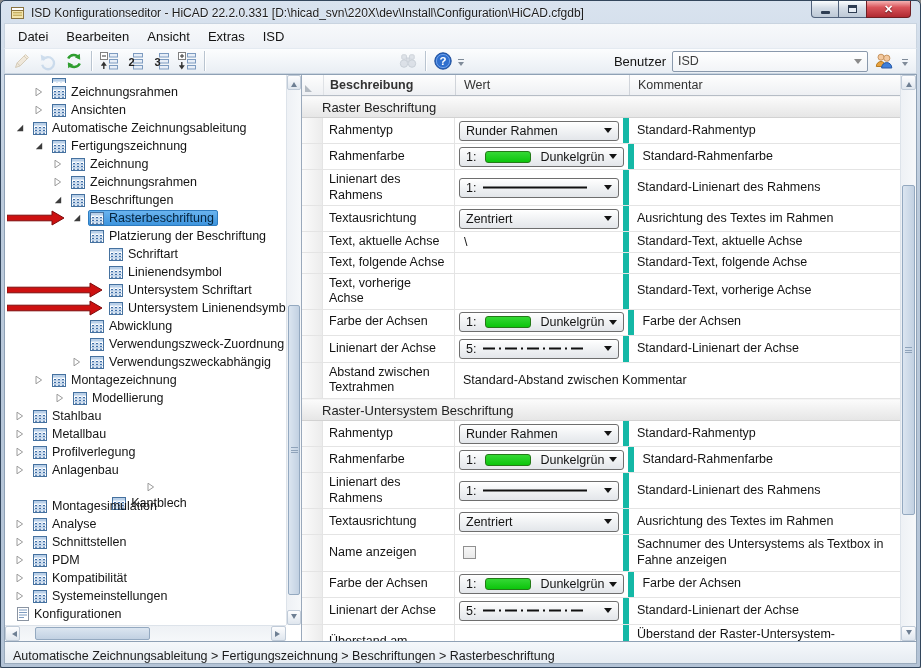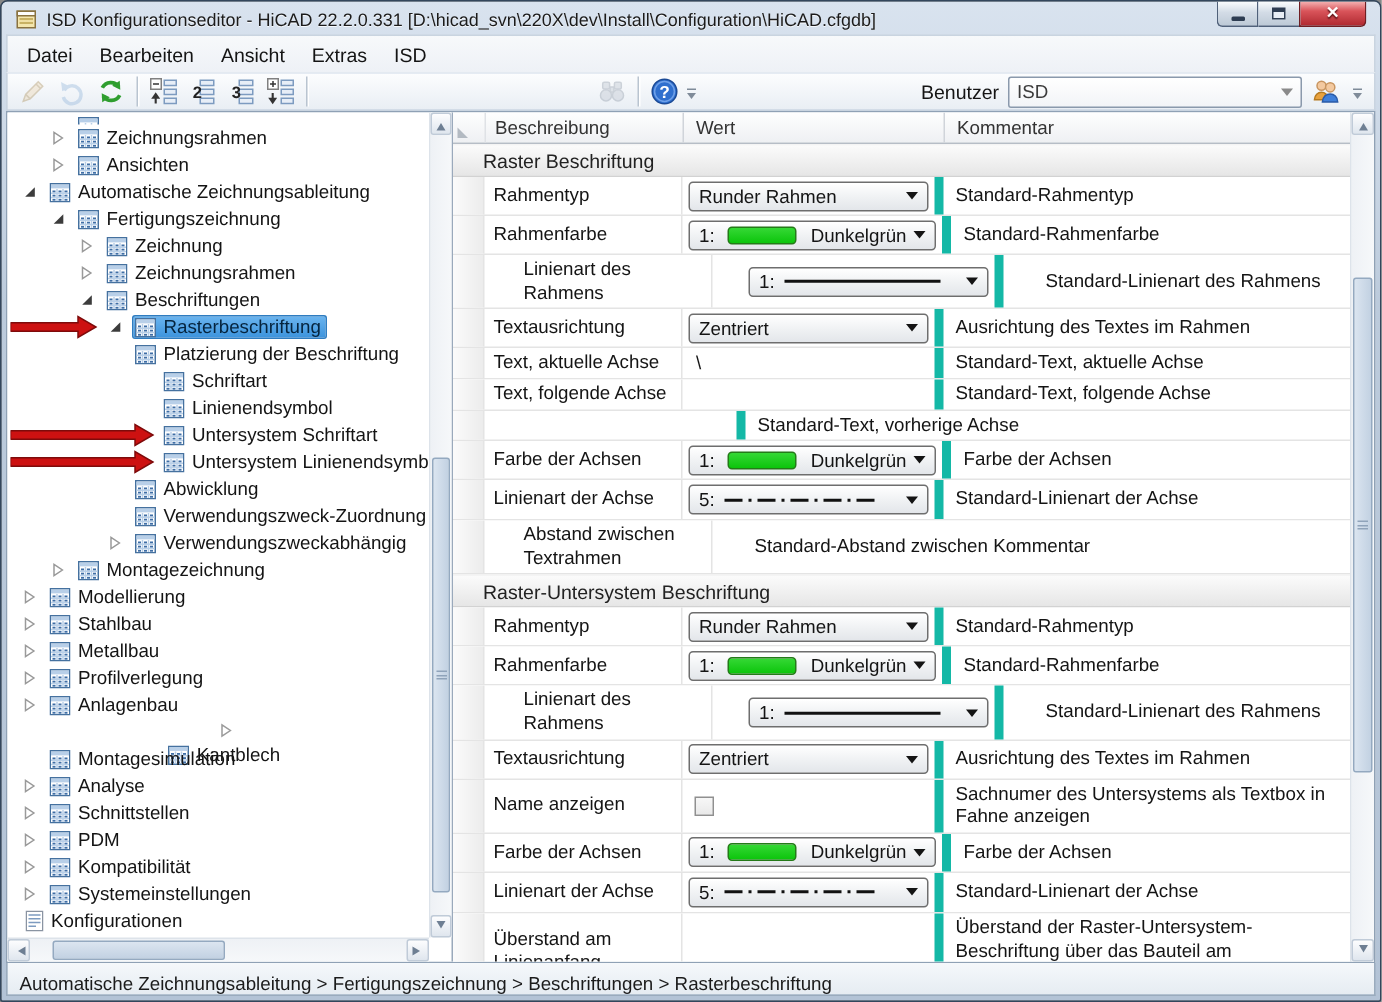--- a/index.html
+++ b/index.html
@@ -67,31 +67,31 @@
   .hs-tri-left{width:0;height:0;border:3.5px solid transparent;border-right:5px solid #6e7f93;}
   .hs-tri-right{width:0;height:0;border:3.5px solid transparent;border-left:5px solid #6e7f93;}
   .hs-thumb{position:absolute;top:1px;bottom:1px;left:30px;width:115px;border:1px solid #94a9c0;border-radius:2px;
      background:linear-gradient(#dbe5f0,#c2d1e2);}
   
   .grid-panel{flex:1;position:relative;background:#fff;}
   .grid-content{position:absolute;left:0;top:0;right:16px;bottom:0;overflow:hidden;}
   .ghead{height:21px;display:flex;background:linear-gradient(#fefefe,#eef0f3);border-bottom:1px solid #b6bdc6;font-size:12.5px;color:#333;}
   .ghead .h0{flex:0 0 21px;display:flex;align-items:flex-end;padding:0 0 3px 3px;}
   .corner-tri{width:0;height:0;border-bottom:7px solid #b3bac2;border-right:7px solid transparent;}
-  .ghead .h1{flex:0 0 132px;padding:3px 6px;border-left:1px solid #dfe2e6;}
+  .ghead .h1{flex:0 0 132px;padding:3px 6px;border-left:1px solid #dfe2e6;font-weight:bold;}
   .ghead .h2{flex:0 0 174px;padding:3px 8px;border-left:1px solid #d0d4da;}
   .ghead .h3{flex:1;padding:3px 8px;border-left:1px solid #d0d4da;}
   .secband{height:22px;display:flex;align-items:center;padding-left:20px;font-size:13px;color:#222;
      background:linear-gradient(#fbfbfb,#e6e6e6);border-bottom:1px solid #d2d2d2;border-top:1px solid #f4f4f4;}
   .prow{display:flex;border-bottom:1px solid #e4e4e4;background:#fff;align-items:stretch;}
   .prow .c0{flex:0 0 21px;background:linear-gradient(to right,#fbfbfb,#ececec);border-right:1px solid #e4e4e4;}
   .prow .cb1{flex:0 0 132px;padding:2px 6px;border-right:1px solid #e4e4e4;font-size:12.5px;color:#141414;display:flex;align-items:center;line-height:1.25;}
   .prow .cw{flex:0 0 174px;border-right:6px solid #14b8a6;display:flex;align-items:center;padding:2px 4px;font-size:12.5px;color:#141414;}
   .prow .ck{flex:1;padding:2px 8px;font-size:12.5px;color:#141414;display:flex;align-items:center;line-height:1.25;}
-  .rh26{min-height:26px;} .rh19{min-height:20px;} .rh34{min-height:34px;gap:20px;} .rh27{min-height:27px;} .rh31{min-height:31px;}
+  .rh26{min-height:26px;} .rh19{min-height:20px;} .rh34{min-height:34px;} .rh27{min-height:27px;} .rh31{min-height:31px;}
   .dd{display:flex;align-items:center;gap:5px;height:20px;flex:1;border:1px solid #6e6e6e;border-radius:3px;
      background:linear-gradient(#ffffff,#eff1f3 55%,#e3e6ea);padding:0 6px;box-shadow:inset 0 1px 0 #fff;font-size:12.5px;}
   .dd .caret{margin-left:auto;width:0;height:0;border:4px solid transparent;border-top:5px solid #141414;transform:translateY(2px);}
   .swatch{width:46px;height:12px;border:1px solid #247a18;border-radius:3px;background:linear-gradient(#35d835,#00c300);margin:0 4px;}
   .cbx{width:13px;height:13px;border:1px solid #909090;background:linear-gradient(#f7f7f7,#e9e9e9);margin-left:4px;}
   .wtext{padding-left:5px;}
   
   .statusbar{height:22px;display:flex;align-items:flex-end;padding-left:8px;font-size:12.5px;color:#1b1b1b;
      background:linear-gradient(#f5f8fb,#e6ecf2);border:1px solid #9aabbd;border-top:none;}
 </style>
@@ -830,21 +830,21 @@
                     <rect x="10" y="7.8" width="2" height="1.2"></rect>
                     <rect x="2" y="10.6" width="2" height="1.2"></rect>
                     <rect x="6" y="10.6" width="2" height="1.2"></rect>
                     <rect x="10" y="10.6" width="2" height="1.2"></rect>
                   </g>
                 </svg>
               </span>
               <span class="lbl">Montagezeichnung</span>
             </span>
           </div>
-          <div class="ti" style="padding-left: 10px;">
+          <div class="ti" style="padding-left: 10px; margin-left: 40px;">
             <span class="arr">
               <svg width="10" height="10" viewBox="0 0 10 10">
                 <path d="M2 1.2l5.6 3.8L2 8.8z" fill="#fff" stroke="#9a9a9a"></path>
               </svg>
             </span>
             <span class="node">
               <span style="display: flex;">
                 <svg width="14" height="13" viewBox="0 0 14 13">
                   <rect x="0.5" y="0.5" width="13" height="12" fill="#fff" stroke="#45719f"></rect>
                   <rect x="1" y="1" width="12" height="2.6" fill="#b8cfe8"></rect>
@@ -1342,20 +1342,21 @@
             <div class="prow rh19">
               <div class="c0"></div>
               <div class="cb1">Text, folgende Achse</div>
               <div class="cw">
                 <span class="wtext"></span>
               </div>
               <div class="ck">Standard-Text, folgende Achse</div>
             </div>
             <div class="prow rh19">
               <div class="c0"></div>
+              <div class="cb1">Text, vorherige Achse</div>
               <div class="cw">
                 <span class="wtext"></span>
               </div>
               <div class="ck">Standard-Text, vorherige Achse</div>
             </div>
             <div class="prow rh26">
               <div class="c0"></div>
               <div class="cb1">Farbe der Achsen</div>
               <div class="cw">
                 <div class="dd">

